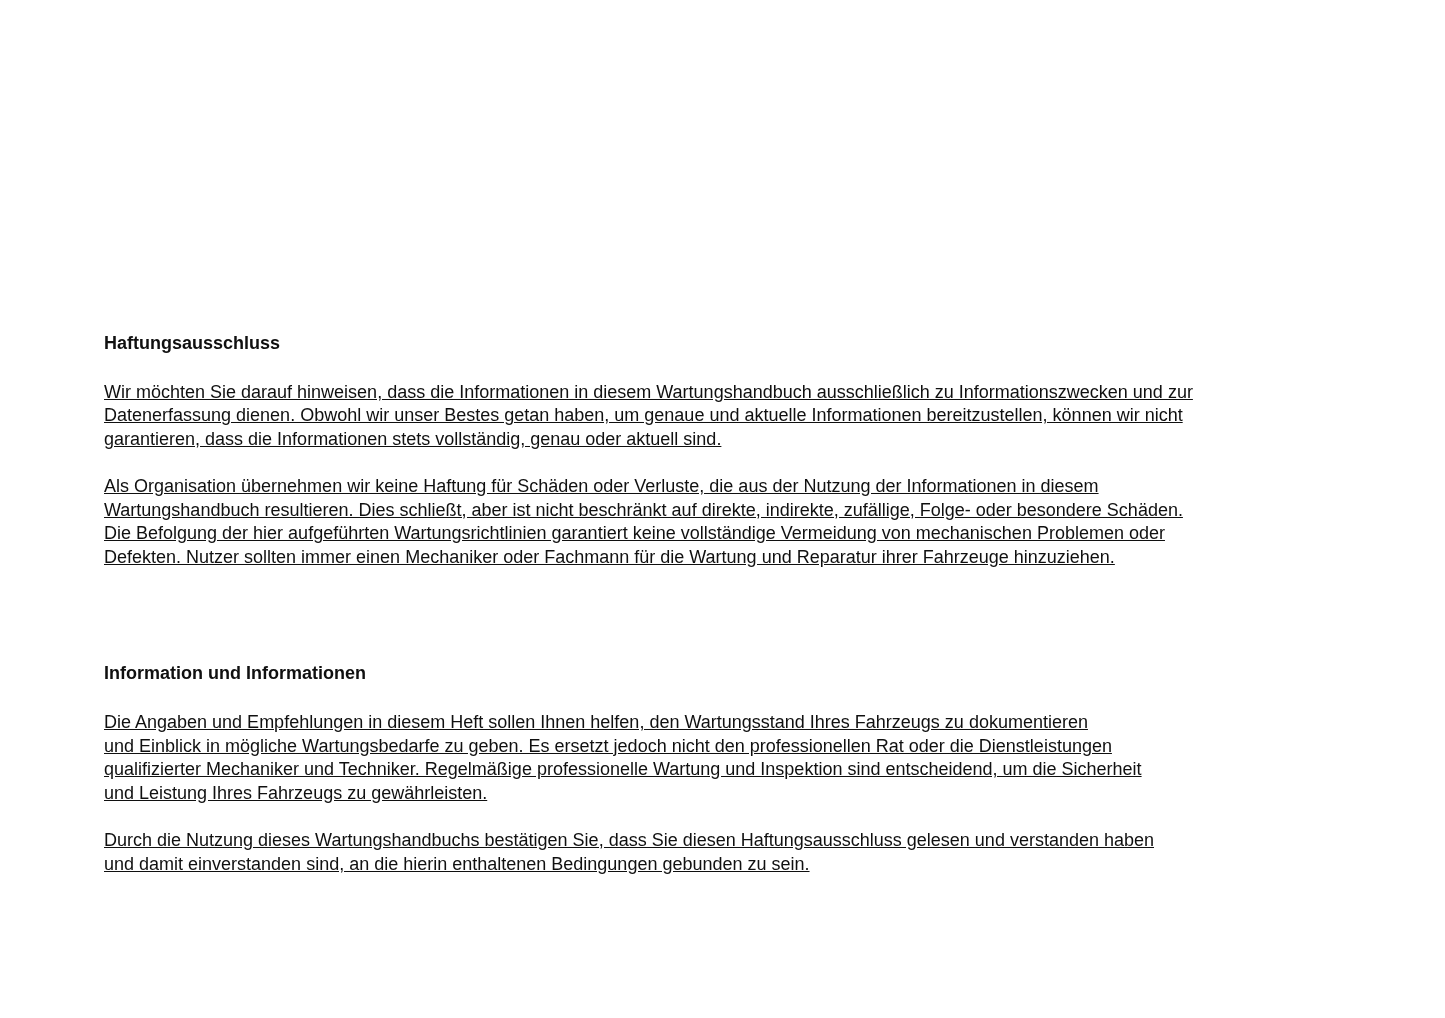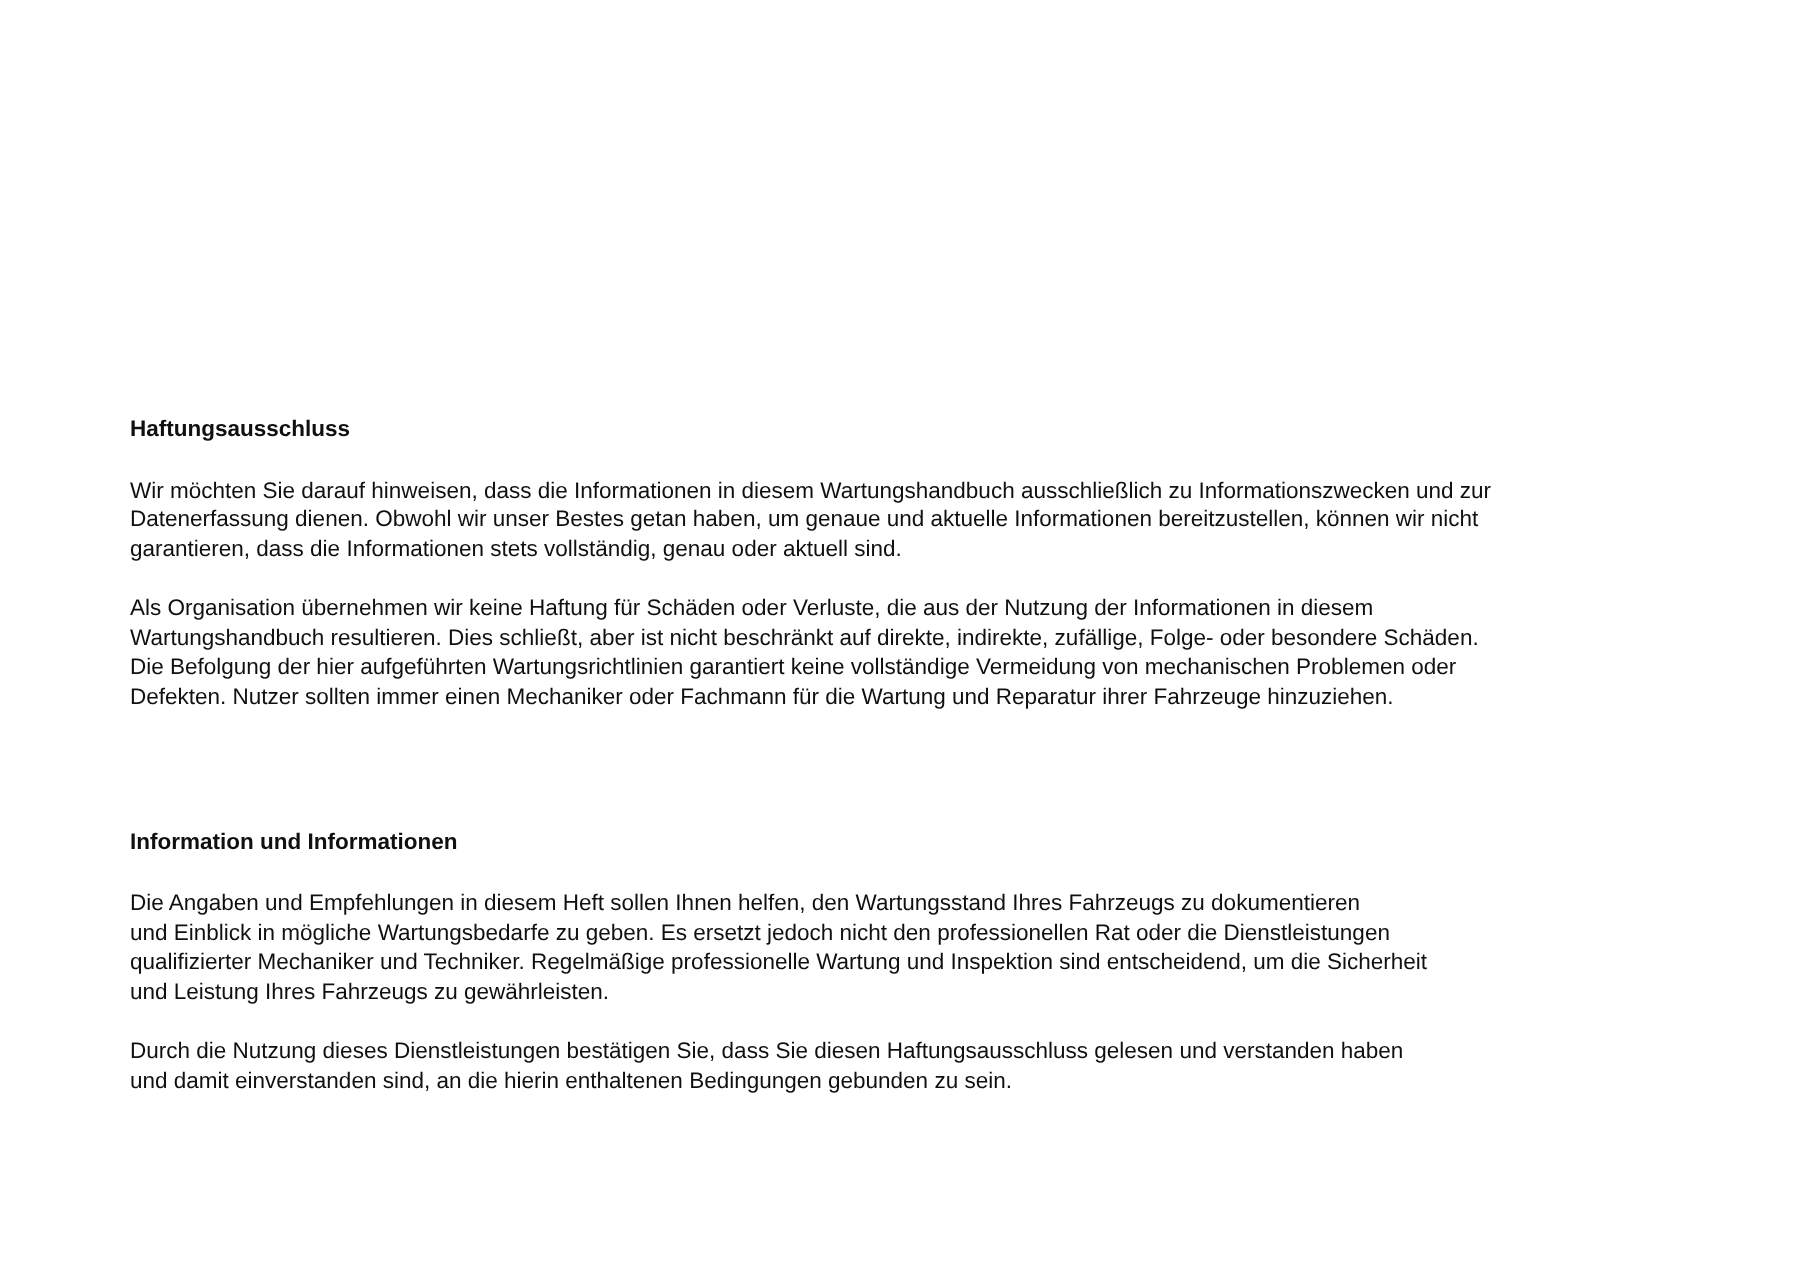--- a/index.html
+++ b/index.html
@@ -37,20 +37,21 @@
     line-height: 23.6px;
     font-weight: 700;
     margin: 0 0 25px 0;
   }
   .doc-heading.heading-spaced {
     margin-top: 93px;
   }
   .doc-paragraph {
     margin: 0 0 23.6px 0;
     white-space: pre; 
+    text-decoration: underline;
   }
 </style>
 </head>
 <body>
 
 <main class="page" style="background: rgb(255, 255, 255); color: rgb(16, 16, 16);">
   <div class="content">
 
     <section class="doc-section">
       <h2 class="doc-heading">Haftungsausschluss</h2>
@@ -62,18 +63,18 @@
 Die Befolgung der hier aufgeführten Wartungsrichtlinien garantiert keine vollständige Vermeidung von mechanischen Problemen oder
 Defekten. Nutzer sollten immer einen Mechaniker oder Fachmann für die Wartung und Reparatur ihrer Fahrzeuge hinzuziehen.</p>
     </section>
 
     <section class="doc-section">
       <h2 class="doc-heading heading-spaced">Information und Informationen</h2>
       <p class="doc-paragraph">Die Angaben und Empfehlungen in diesem Heft sollen Ihnen helfen, den Wartungsstand Ihres Fahrzeugs zu dokumentieren
 und Einblick in mögliche Wartungsbedarfe zu geben. Es ersetzt jedoch nicht den professionellen Rat oder die Dienstleistungen
 qualifizierter Mechaniker und Techniker. Regelmäßige professionelle Wartung und Inspektion sind entscheidend, um die Sicherheit
 und Leistung Ihres Fahrzeugs zu gewährleisten.</p>
-      <p class="doc-paragraph">Durch die Nutzung dieses Dienstleistungen bestätigen Sie, dass Sie diesen Haftungsausschluss gelesen und verstanden haben
+      <p class="doc-paragraph">Durch die Nutzung dieses Wartungshandbuchs bestätigen Sie, dass Sie diesen Haftungsausschluss gelesen und verstanden haben
 und damit einverstanden sind, an die hierin enthaltenen Bedingungen gebunden zu sein.</p>
     </section>
 
   </div>
 </main>
 
 </body></html>

